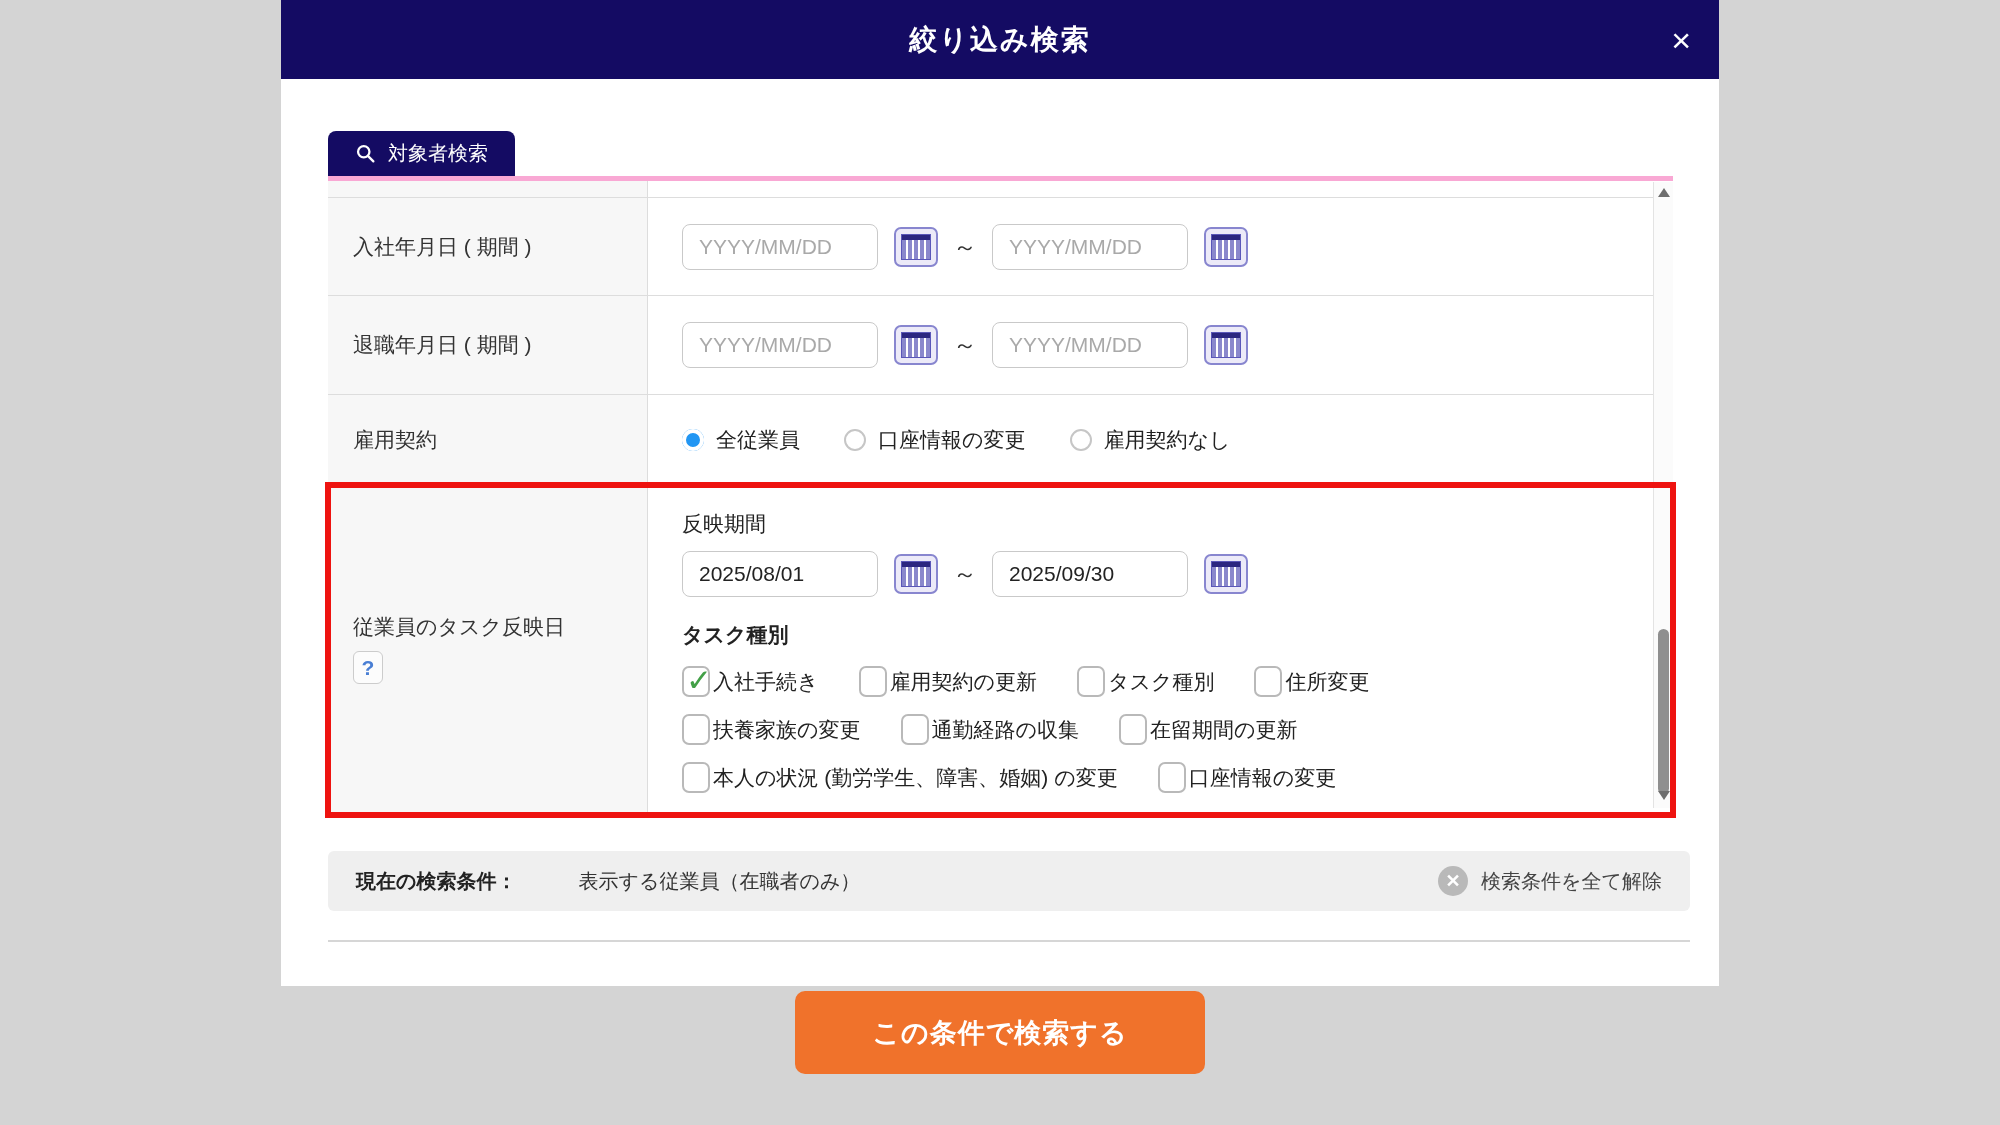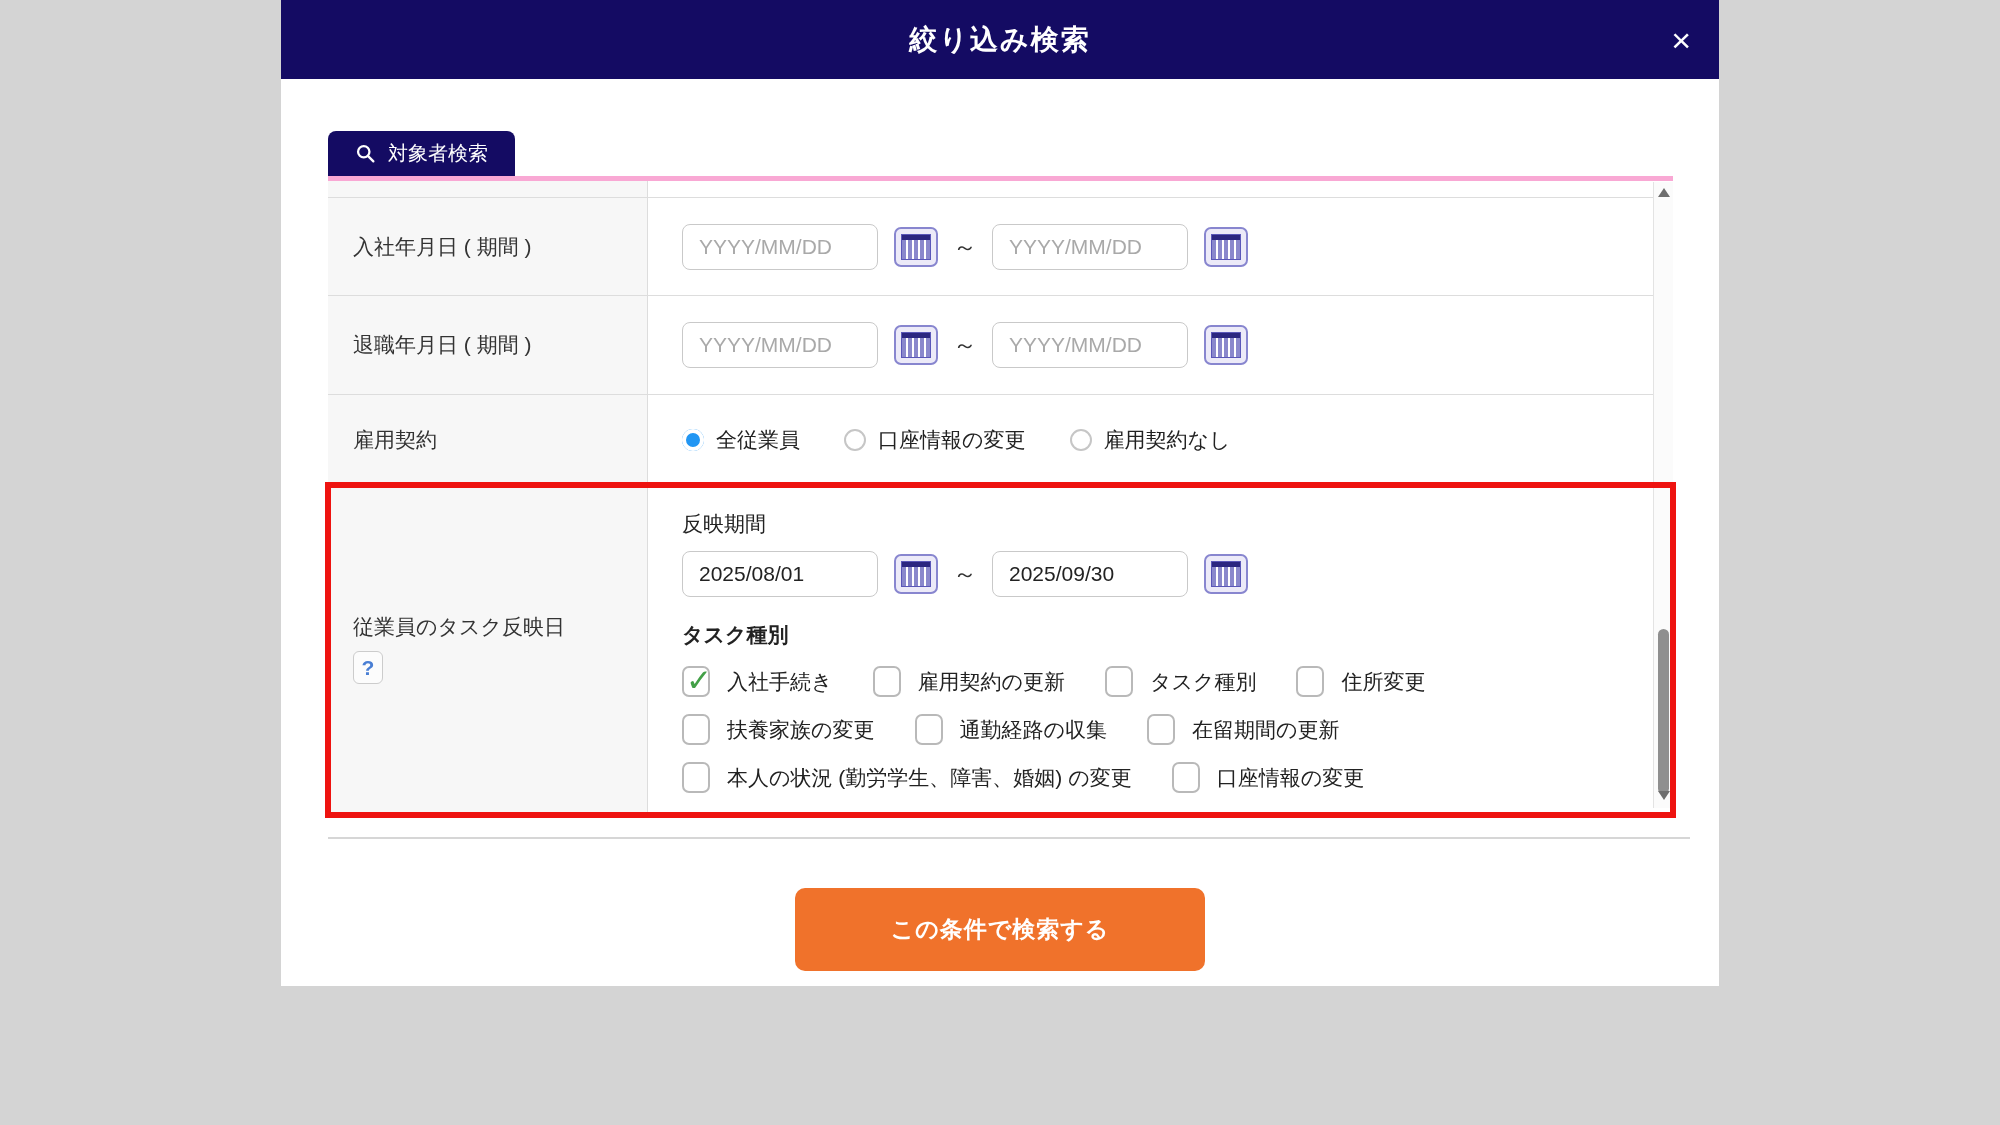--- a/index.html
+++ b/index.html
@@ -72,21 +72,21 @@
   .radio {
     width:22px; height:22px; border-radius:50%; background:#fff;
     border:2px solid #c6c6c6; flex:0 0 auto;
   }
   .radio.selected { border:none; background:#2196f3; box-shadow:inset 0 0 0 4px #fff; }
   .task-content { display:block; padding:25px 0 0 34px; }
   .sub-title { font-size:21px; color:#222; }
   .dates-line { display:flex; align-items:center; margin-top:13px; }
   .task-type-title { margin-top:24px;font-weight:bold; }
   .cb-row { display:flex; align-items:center; gap:40px; margin-top:17px; }
-  .cb-item { display:flex; align-items:center; gap:17px; cursor:pointer; font-size:21px; color:#222; }
+  .cb-item { display:flex; align-items:center; gap:3px; cursor:pointer; font-size:21px; color:#222; }
   .checkbox {
     width:28px; height:31px; border:2px solid #b9b9b9; border-radius:7px; background:#fff;
     position:relative; flex:0 0 auto;
   }
   .checkbox.checked::after {
     content:"✓"; position:absolute; left:2px; top:-6px;
     color:#43a047; font-size:31px; font-weight:bold;
   }
   .label-col-stack { flex-direction:column; align-items:flex-start; justify-content:center; gap:10px; }
   .help-btn {
@@ -121,21 +121,21 @@
   .clear-btn { margin-left:auto; display:flex; align-items:center; gap:13px; cursor:pointer; background:none; border:none; }
   .clear-circle {
     width:30px; height:30px; border-radius:50%; background:#b9b9b9;
     color:#fff; font-size:18px; display:flex; align-items:center; justify-content:center; font-weight:bold;
   }
   .clear-label { font-size:20px; color:#444; font-family:"Liberation Sans","DejaVu Sans",sans-serif; }
   .divider { margin:29px 0 0 47px; width:1362px; border-top:2px solid #d6d6d6; }
   .search-btn {
     display:block; margin:49px auto 0; width:410px; height:83px;
     background:#f0722b; border:none; border-radius:10px;
-    color:#fff; font-size:23px; font-weight:bold; cursor:pointer; letter-spacing:1px;
+    color:#fff; font-size:27px; font-weight:bold; cursor:pointer; letter-spacing:1px;
     font-family:"Liberation Sans","DejaVu Sans",sans-serif;
   }
 </style>
 </head>
 <body>
 
 <div class="modal">
 
   <div class="modal-header">
     <div class="modal-title">絞り込み検索</div>
@@ -278,18 +278,26 @@
 
     <div class="highlight-box"></div>
 
     <div class="scroll-track">
       <div class="scroll-up"></div>
       <div class="scroll-thumb"></div>
       <div class="scroll-down"></div>
     </div>
   </div>
 
+  <div class="cond-bar">
+    <span class="cond-label">現在の検索条件：</span>
+    <span class="cond-value">表示する従業員（在職者のみ）</span>
+    <button class="clear-btn">
+      <span class="clear-circle">✕</span>
+      <span class="clear-label">検索条件を全て解除</span>
+    </button>
+  </div>
 
   <div class="divider"></div>
 
   <button class="search-btn">この条件で検索する</button>
 
 </div>
 
 </body></html>

